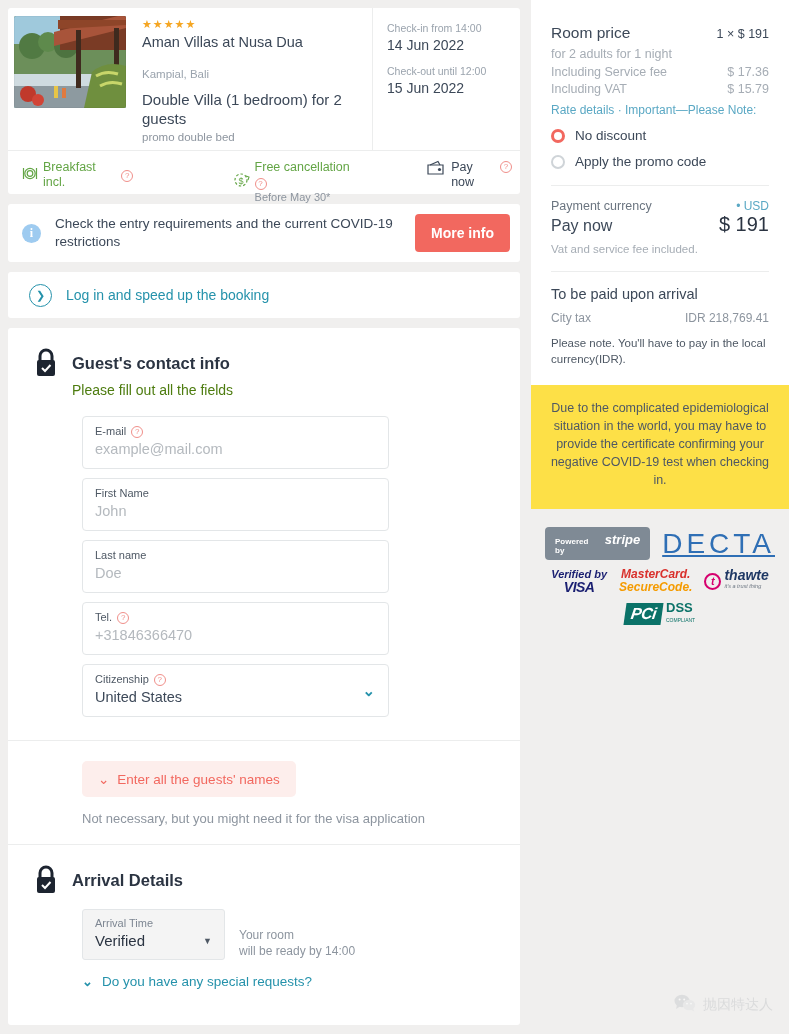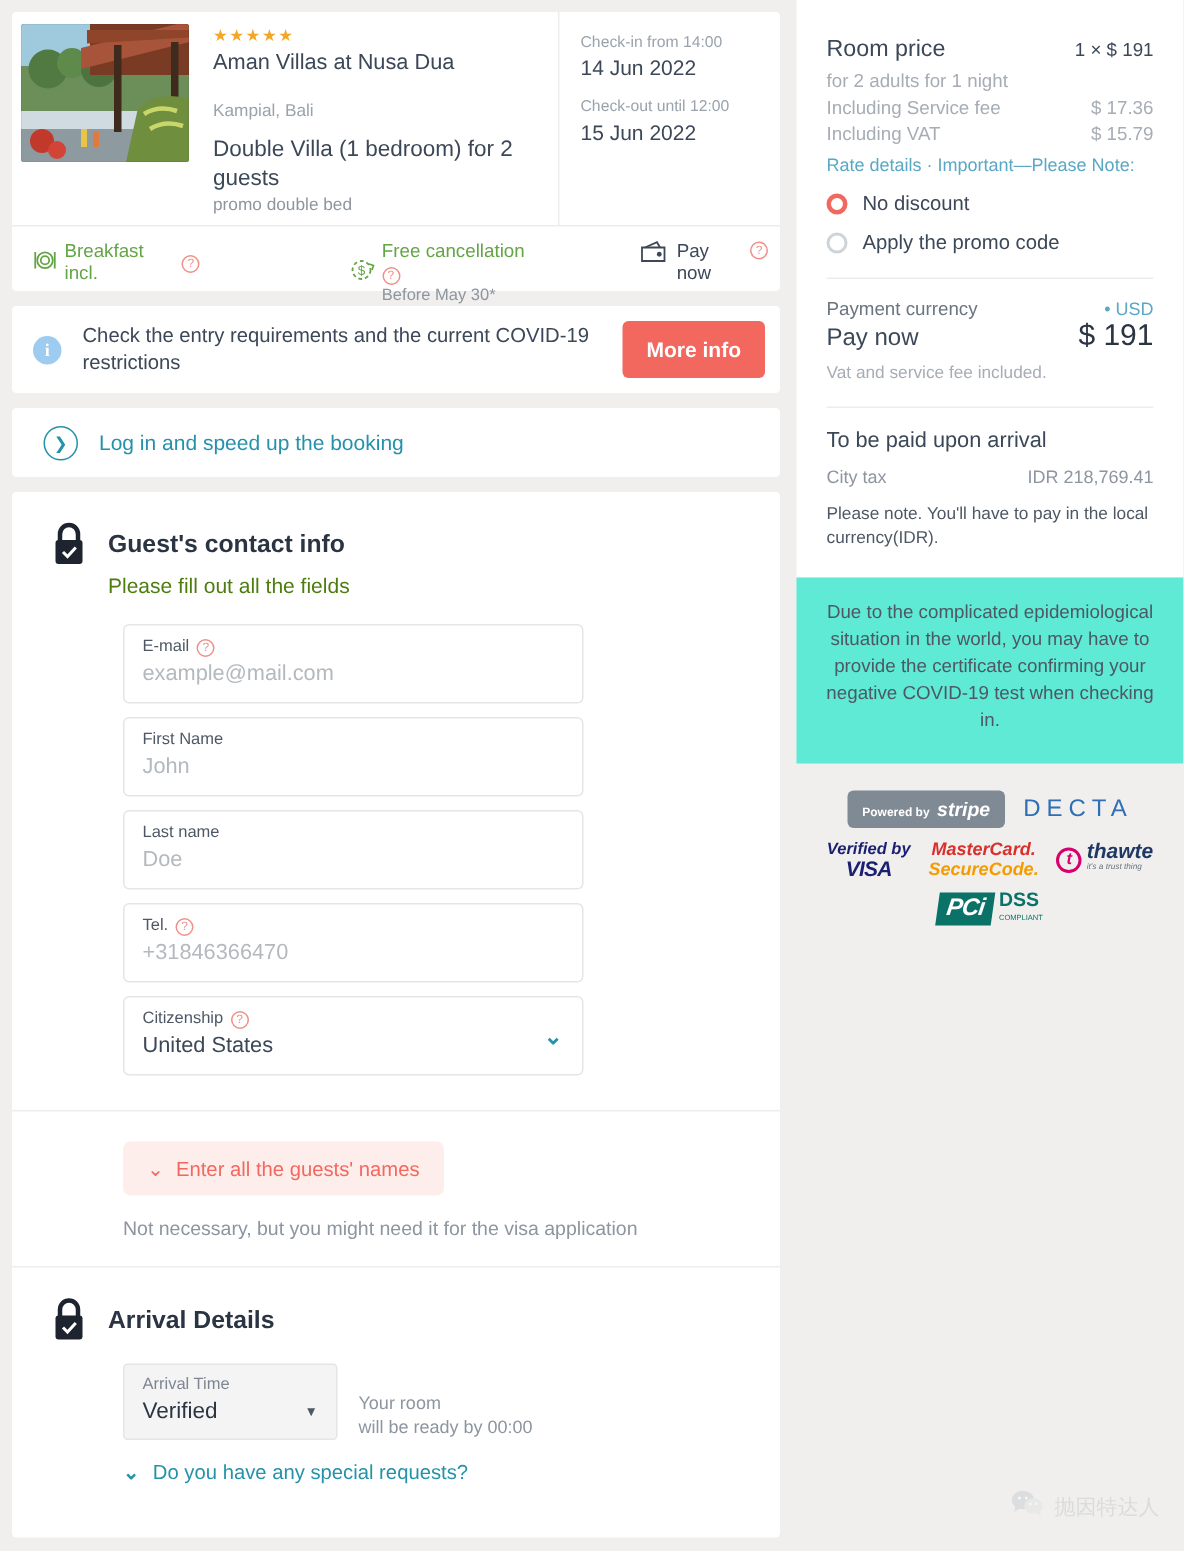--- a/index.html
+++ b/index.html
@@ -141,32 +141,32 @@
   .usd { font-size: 12px; color: #5aa8c4; }
   .pay-now { font-size: 16px; color: #3c4858; margin-top: 1px; }
   .pay-amt { font-size: 20px; color: #2b3442; }
   .pay-note { font-size: 11.5px; color: #a6adb5; margin-top: 7px; }
   .arrival-pay { padding-top: 14px; padding-bottom: 18px; }
   .arr-title { font-size: 14.5px; color: #3c4858; }
   .arr-row { display: flex; justify-content: space-between; font-size: 12px; color: #8d959f; margin-top: 9px; }
   .arr-note { font-size: 11.5px; color: #4e5864; line-height: 16px; margin-top: 10px; }
 
   .covid-note {
-    background: #5eead4; padding: 14px 14px 20px 14px; text-align: center;
+    background: #fde047; padding: 14px 14px 20px 14px; text-align: center;
     font-size: 12.5px; color: #4e5864; line-height: 18px;
   }
   .logos { padding: 18px 14px 10px 14px; }
   .logo-row { display: flex; align-items: center; justify-content: center; gap: 12px; margin-bottom: 8px; }
   .stripe-badge {
     background: #7f8a95; border-radius: 4px; color: #fff; padding: 5px 10px;
     display: flex; align-items: baseline; gap: 5px;
   }
   .stripe-pw { font-size: 8px; font-weight: bold; }
   .stripe-nm { font-size: 13px; font-weight: bold; font-style: italic; }
-  .decta { font-size: 16px; color: #2f6fb5; letter-spacing: 4px; font-weight: 300; }
+  .decta { font-size: 28px; color: #2f6fb5; letter-spacing: 4px; font-weight: 300; text-decoration: underline; }
   .visa { text-align: center; line-height: 13px; }
   .visa-v { font-size: 11px; font-weight: bold; font-style: italic; color: #1a1f71; }
   .visa-n { font-size: 14px; font-weight: bold; font-style: italic; color: #1a1f71; letter-spacing: -0.5px; }
   .mc { text-align: center; line-height: 13px; }
   .mc1 { font-size: 12px; font-weight: bold; font-style: italic; color: #d9302c; }
   .mc2 { font-size: 12px; font-weight: bold; font-style: italic; color: #f59b00; }
   .thawte { display: flex; align-items: center; gap: 3px; }
   .thawte-c {
     width: 17px; height: 17px; border: 2px solid #d6006e; border-radius: 50%;
     color: #d6006e; font-size: 11px; font-weight: bold; font-style: italic;
@@ -368,21 +368,21 @@
           <span class="sec-title">Arrival Details</span>
         </div>
         <div class="arrival-row">
           <div class="select-box">
             <div class="select-lbl">Arrival Time</div>
             <div class="select-val">Verified</div>
             <span class="caret">▼</span>
           </div>
           <div class="room-ready">
             <div>Your room</div>
-            <div>will be ready by 00:00</div>
+            <div>will be ready by 14:00</div>
           </div>
         </div>
         <div class="special-row">
           <span class="chev-teal">⌄</span>
           <span class="special-txt">Do you have any special requests?</span>
         </div>
       </div>
     </div>
 
     <div class="card continue-card">

